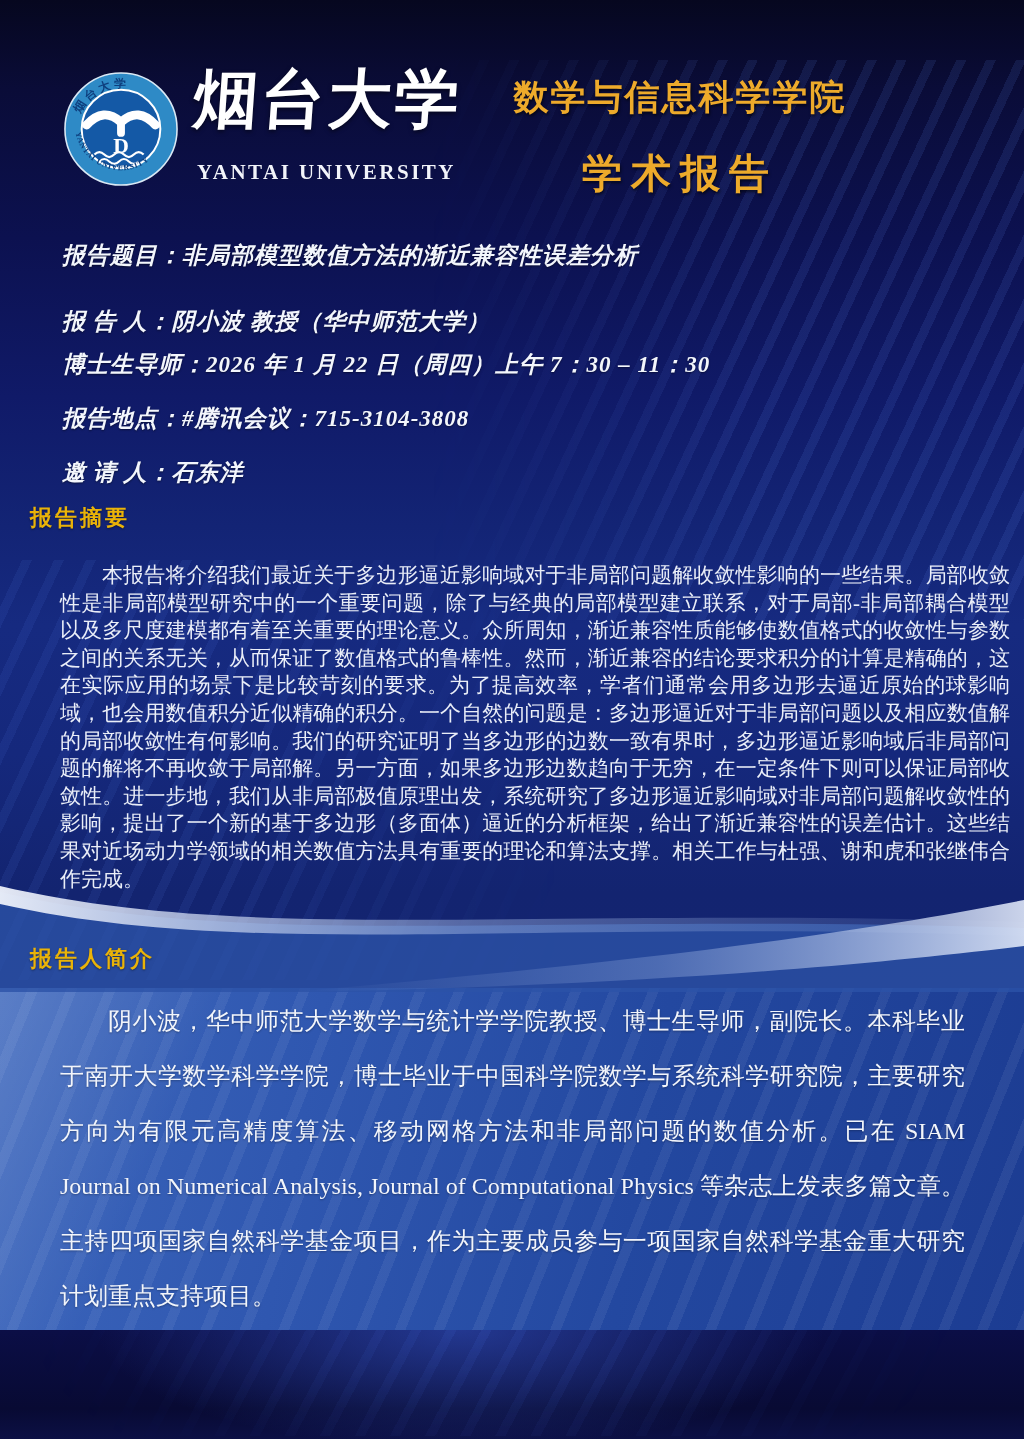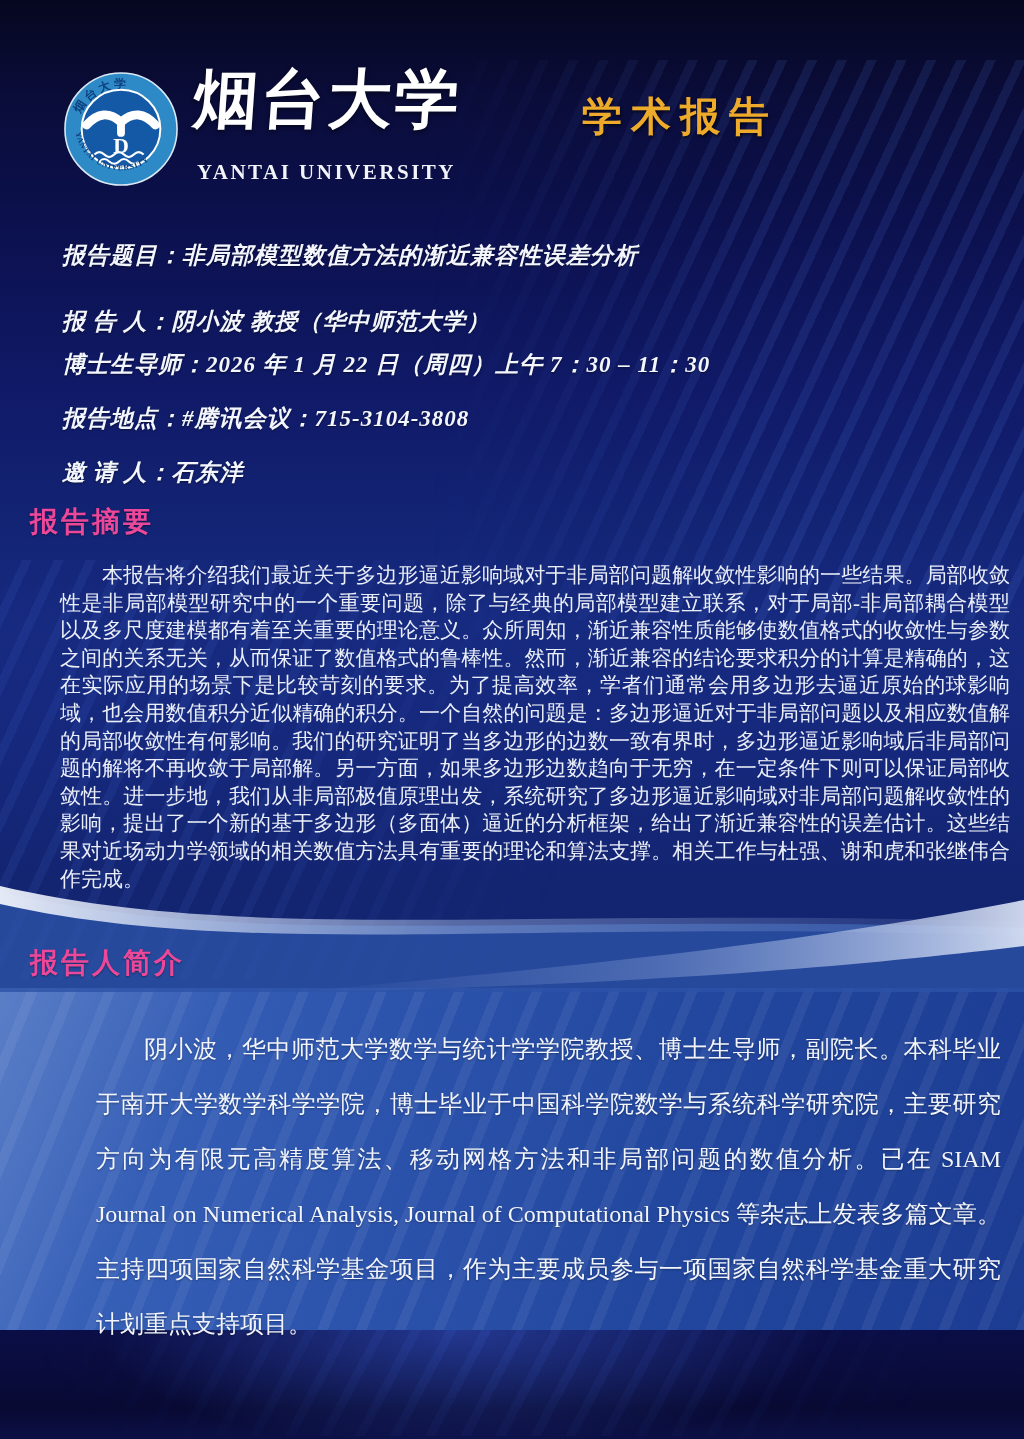--- a/index.html
+++ b/index.html
@@ -34,31 +34,31 @@
   #swoosh{left:0;top:852px;}
   
   #logo{left:62px;top:70px;width:118px;height:118px;}
   #uni-cn{left:194px;top:56px;font-size:64px;font-weight:bold;color:#ffffff;letter-spacing:3px;
     transform:skewX(-4deg);text-shadow:0 2px 4px rgba(0,0,0,.5);font-family:"Liberation Serif",serif;}
   #uni-en{left:197px;top:160px;font-size:21px;font-weight:bold;color:#f2f4fa;letter-spacing:2.5px;
     font-family:"Liberation Serif",serif;}
   #title-block{left:478px;top:74px;width:404px;text-align:center;color:#edaa2b;
     font-family:"Liberation Sans",sans-serif;font-weight:bold;}
   #title-college{font-size:35px;letter-spacing:2px;text-shadow:1px 2px 3px rgba(0,0,0,.6);}
-  #title-type{font-size:40px;letter-spacing:9px;margin-top:15px;text-shadow:1px 2px 3px rgba(0,0,0,.6);}
+  #title-type{font-size:40px;letter-spacing:9px;margin-top:25px;text-shadow:1px 2px 3px rgba(0,0,0,.6);}
   
   .detail-row{position:absolute;left:62px;font-size:23px;font-weight:bold;color:#f3f6fc;
     letter-spacing:1px;white-space:nowrap;text-shadow:0 1px 2px rgba(0,0,0,.45);font-style:italic;}
   
-  .section-heading{position:absolute;left:30px;font-size:28px;font-weight:bold;color:#ec4899;
+  .section-heading{position:absolute;left:30px;font-size:22px;font-weight:bold;color:#eab308;
     letter-spacing:3px;font-family:"Liberation Sans",sans-serif;text-shadow:0 1px 2px rgba(0,0,0,.4);}
   #abstract-body{left:36px;top:562px;width:950px;font-size:21px;line-height:27.6px;
     text-align:justify;text-indent:2em;color:#eaeef8;margin-left:24px;}
-  #bio-body{left:60px;top:1022px;width:905px;font-size:24px;line-height:55px;
-    text-align:justify;text-indent:2em;color:#f2f5fb;text-shadow:0 1px 2px rgba(0,0,0,.3);margin-left:36px;}
+  #bio-body{left:60px;top:994px;width:905px;font-size:24px;line-height:55px;
+    text-align:justify;text-indent:2em;color:#f2f5fb;text-shadow:0 1px 2px rgba(0,0,0,.3);}
 </style>
 </head>
 <body>
 
 <div class="abs" id="top-bg"></div>
 <div class="abs" id="streaks-right"></div>
 <div class="abs" id="streaks-left"></div>
 <div class="abs" id="bio-bg"></div>
 <div class="abs" id="bio-streaks"></div>
 <div class="abs" id="footer-bg"></div>
@@ -100,20 +100,21 @@
   <text x="60" y="101" font-size="6.5" font-weight="bold" fill="#ffffff" text-anchor="middle">1984</text>
   <text font-size="8" font-weight="bold" fill="#0e3f7e" letter-spacing="0.8">
     <textPath href="#arcBottom" startOffset="6%">YANTAI UNIVERSITY</textPath>
   </text>
 </svg>
 
 <div class="abs" id="uni-cn">烟台大学</div>
 <div class="abs" id="uni-en">YANTAI UNIVERSITY</div>
 
 <div class="abs" id="title-block">
+  <div id="title-college">数学与信息科学学院</div>
   <div id="title-type">学术报告</div>
 </div>
 
 <div class="detail-row" style="top:240px">
   <span>报告题目：</span><span>非局部模型数值方法的渐近兼容性误差分析</span>
 </div>
 <div class="detail-row" style="top:306px">
   <span>报 告 人：</span><span>阴小波 教授（华中师范大学）</span>
 </div>
 <div class="detail-row" style="top:349px">

